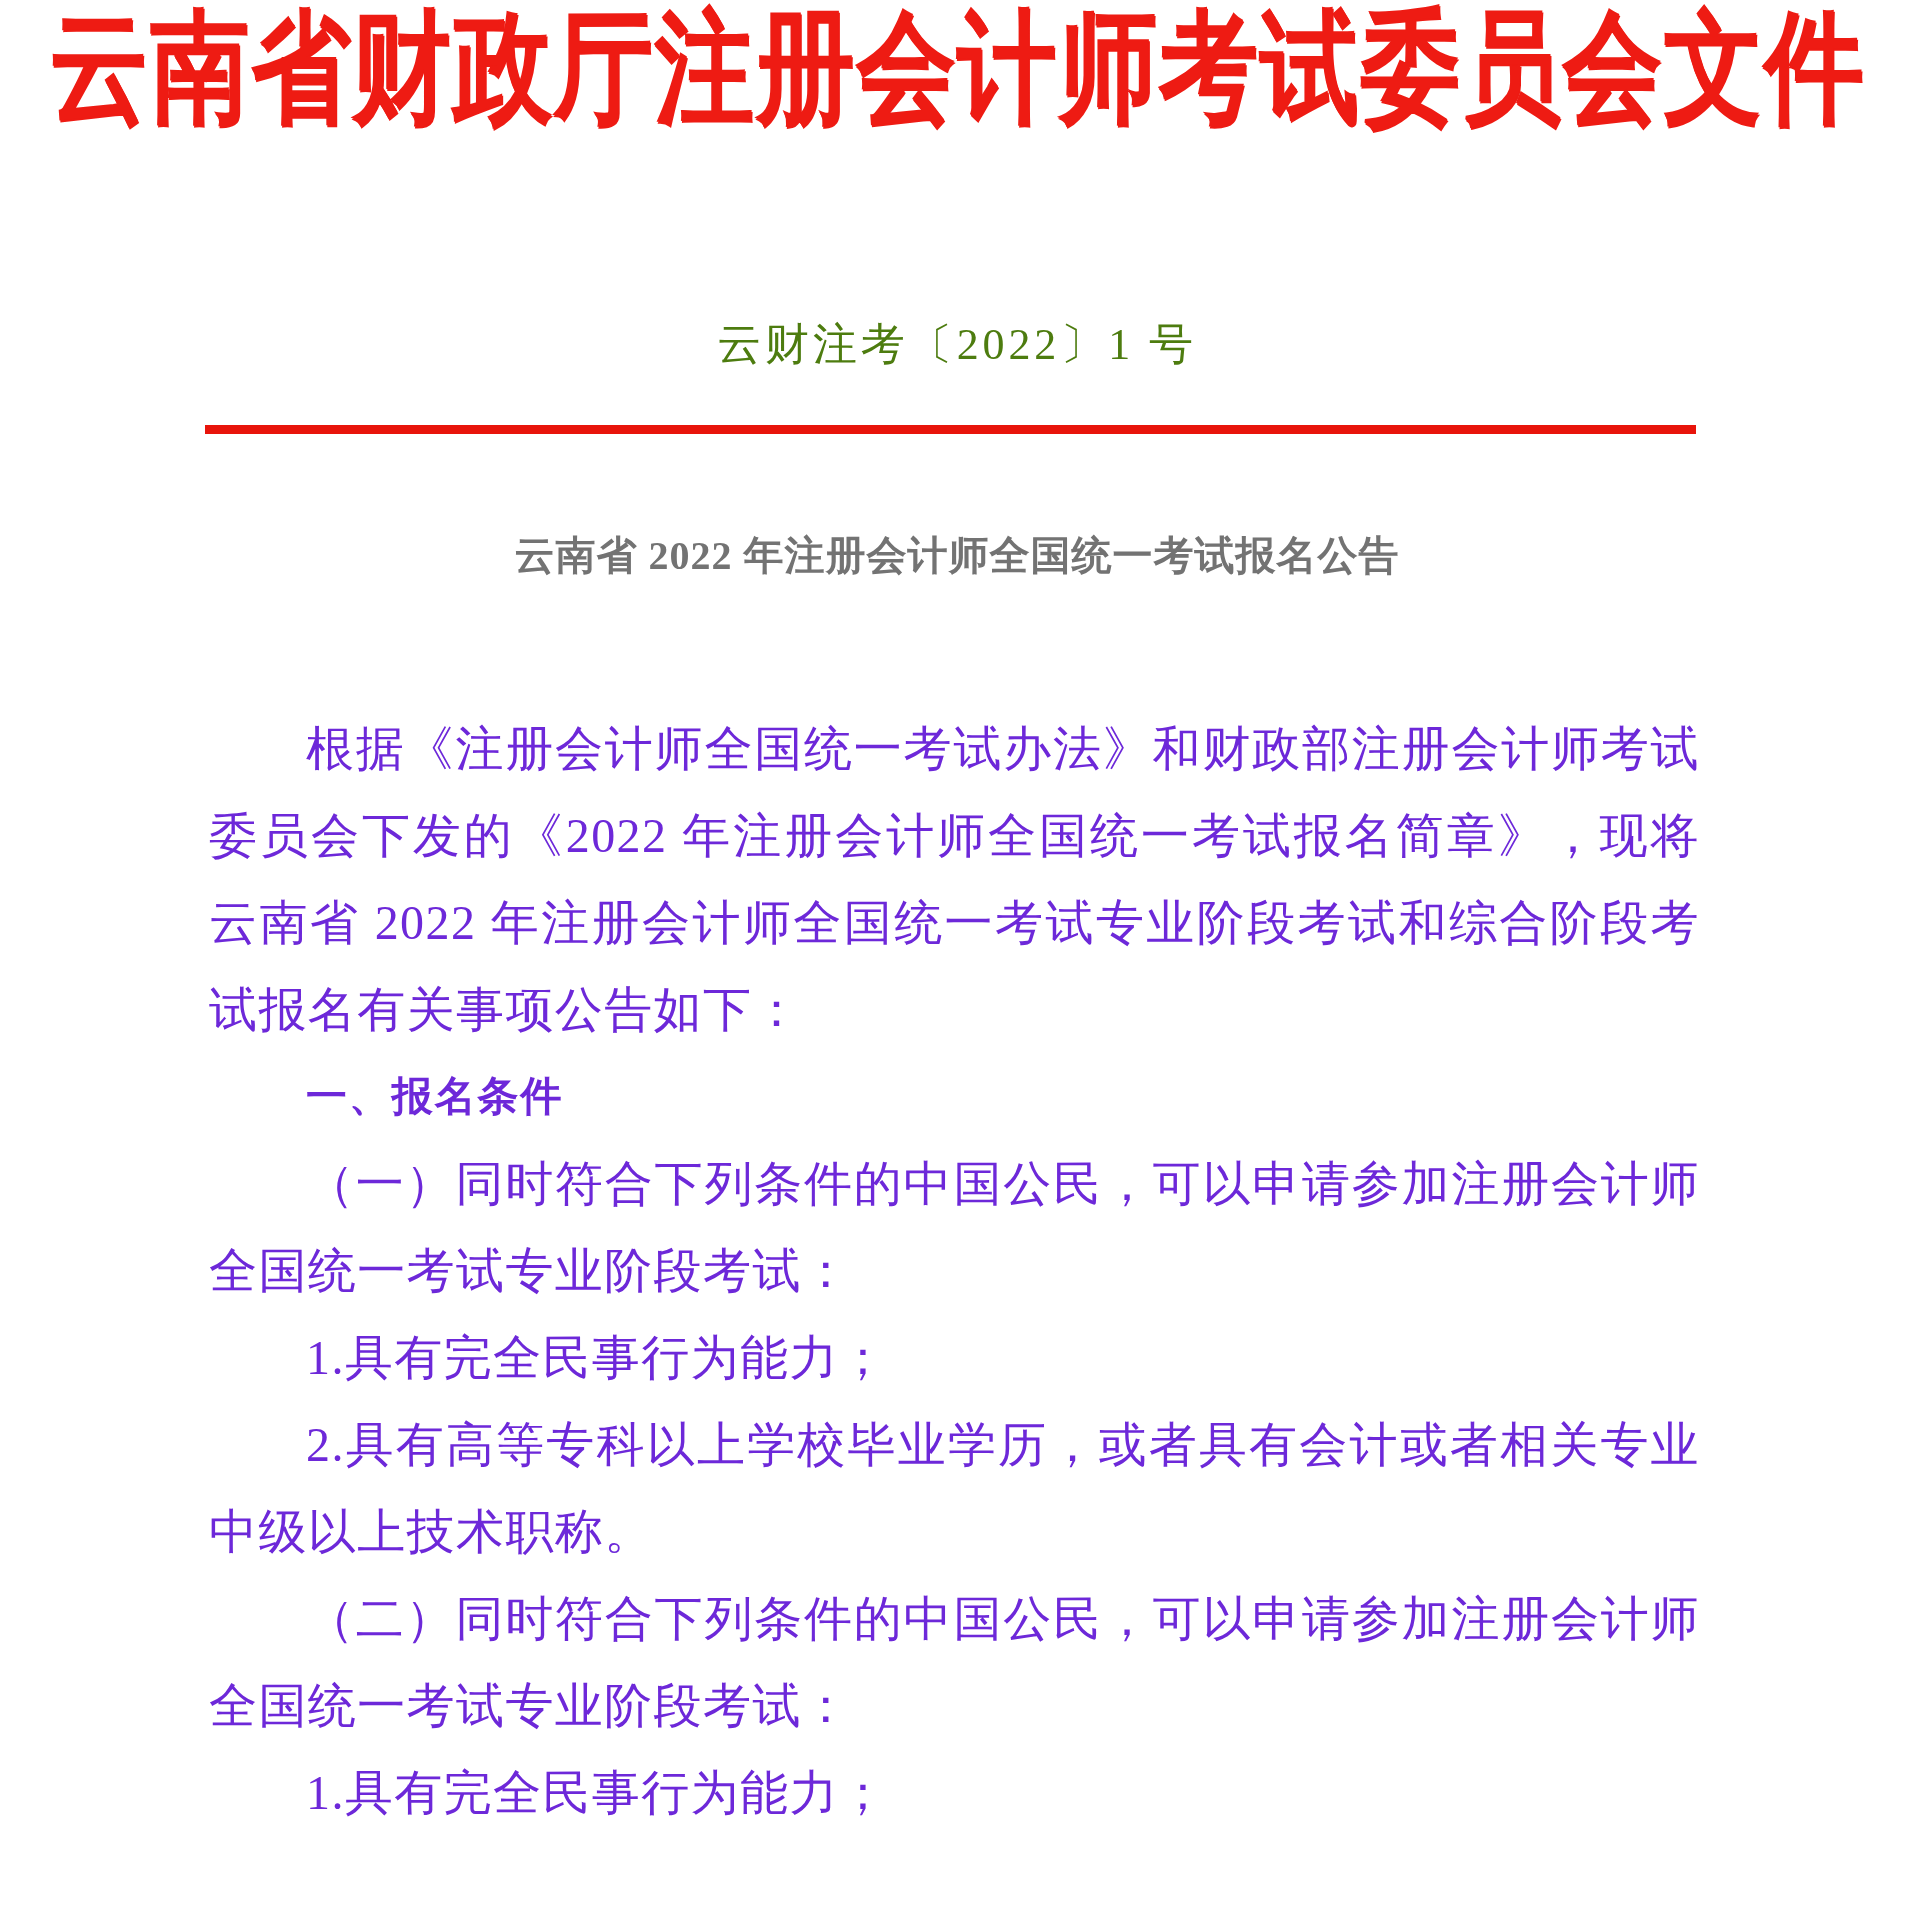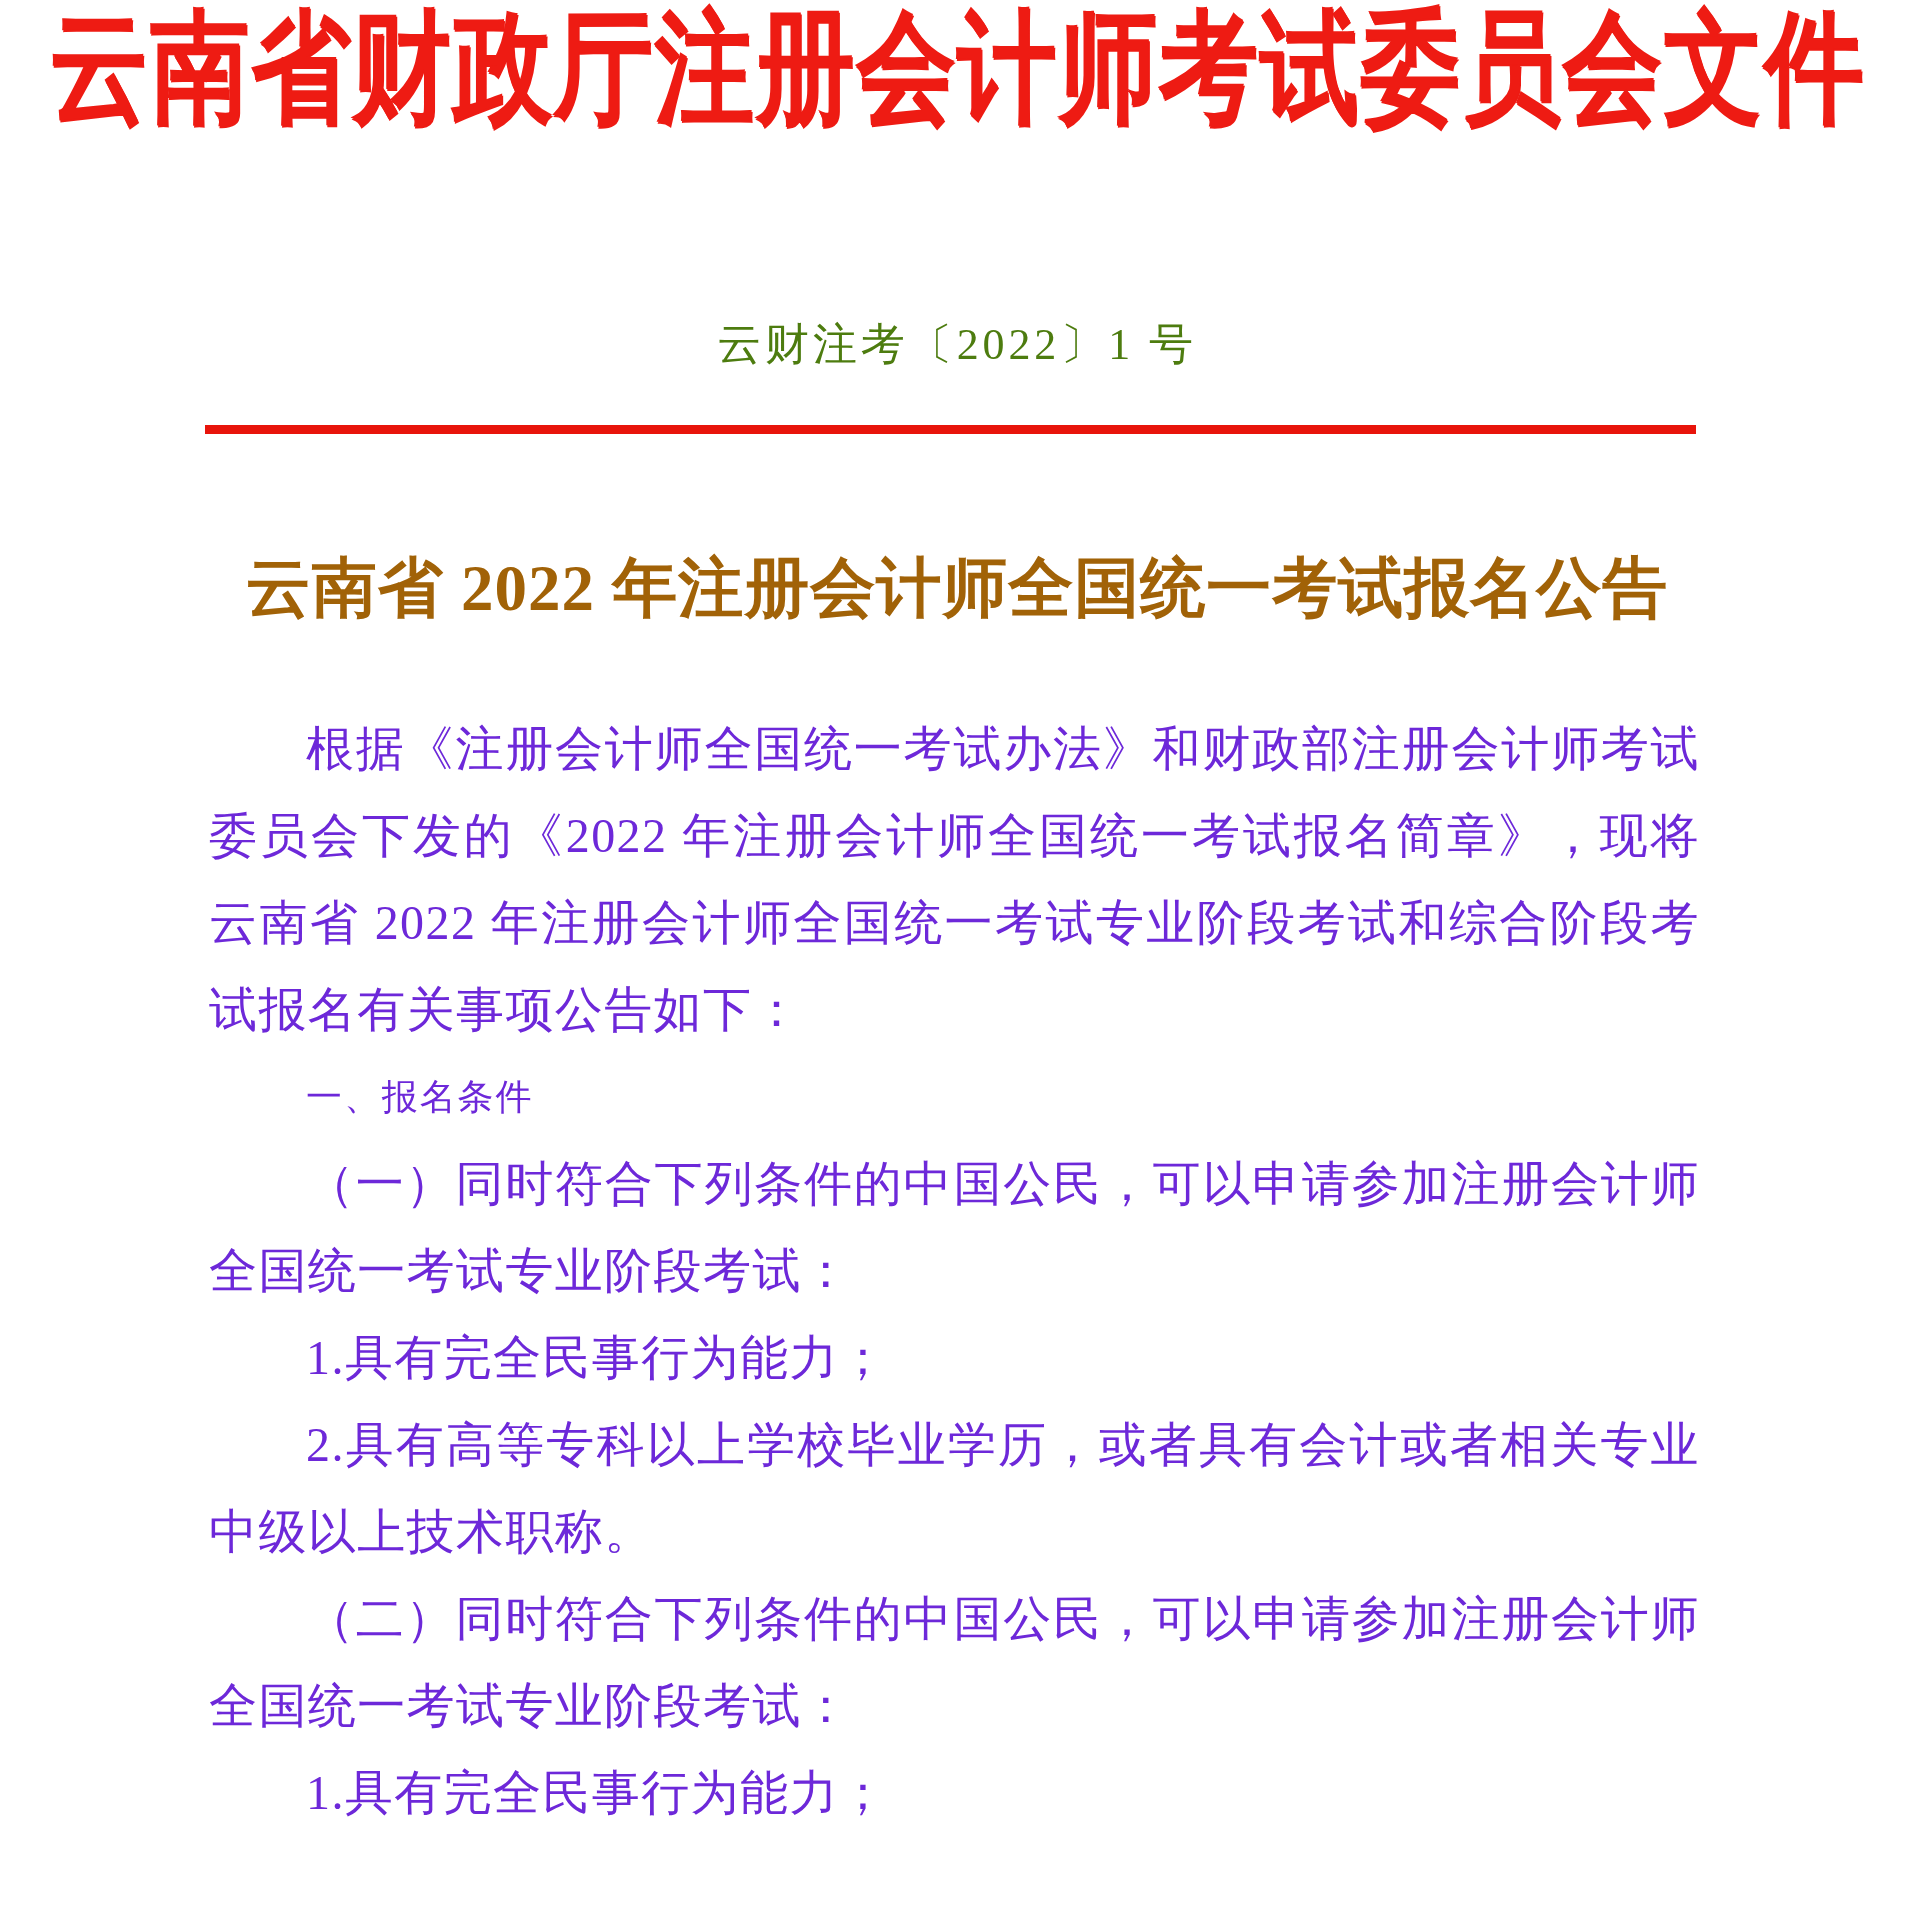--- a/index.html
+++ b/index.html
@@ -77,23 +77,23 @@
     position: absolute;
     left: 0;
     top: 504px;
     width: 1914px;
     text-align: center;
   }
   .doc-title {
     display: inline-block;
     font-family: "Liberation Serif", "DejaVu Serif", serif;
     font-weight: 700;
-    font-size: 65px;
+    font-size: 40px;
     line-height: 1.25;
-    color: #a16207;
+    color: #737373;
     letter-spacing: 1px;
     white-space: nowrap;
   }
 
   
   .body-block {
     position: absolute;
     left: 209px;
     top: 705px;
     width: 1491px;
@@ -107,22 +107,22 @@
     text-align: justify;
     text-justify: inter-character;
     margin: 0;
     text-indent: 97px;
   }
   .para + .para {
     margin-top: 0;
   }
   .para.heading {
     font-family: "DejaVu Sans", "Liberation Sans", sans-serif;
-    font-weight: 400;
-    font-size: 36px;
+    font-weight: 700;
+    font-size: 41px;
     letter-spacing: 1.9px;
     text-indent: 97px;
   }
   .para.tight {
     text-align: left;
   }
 </style>
 </head>
 <body>
 

